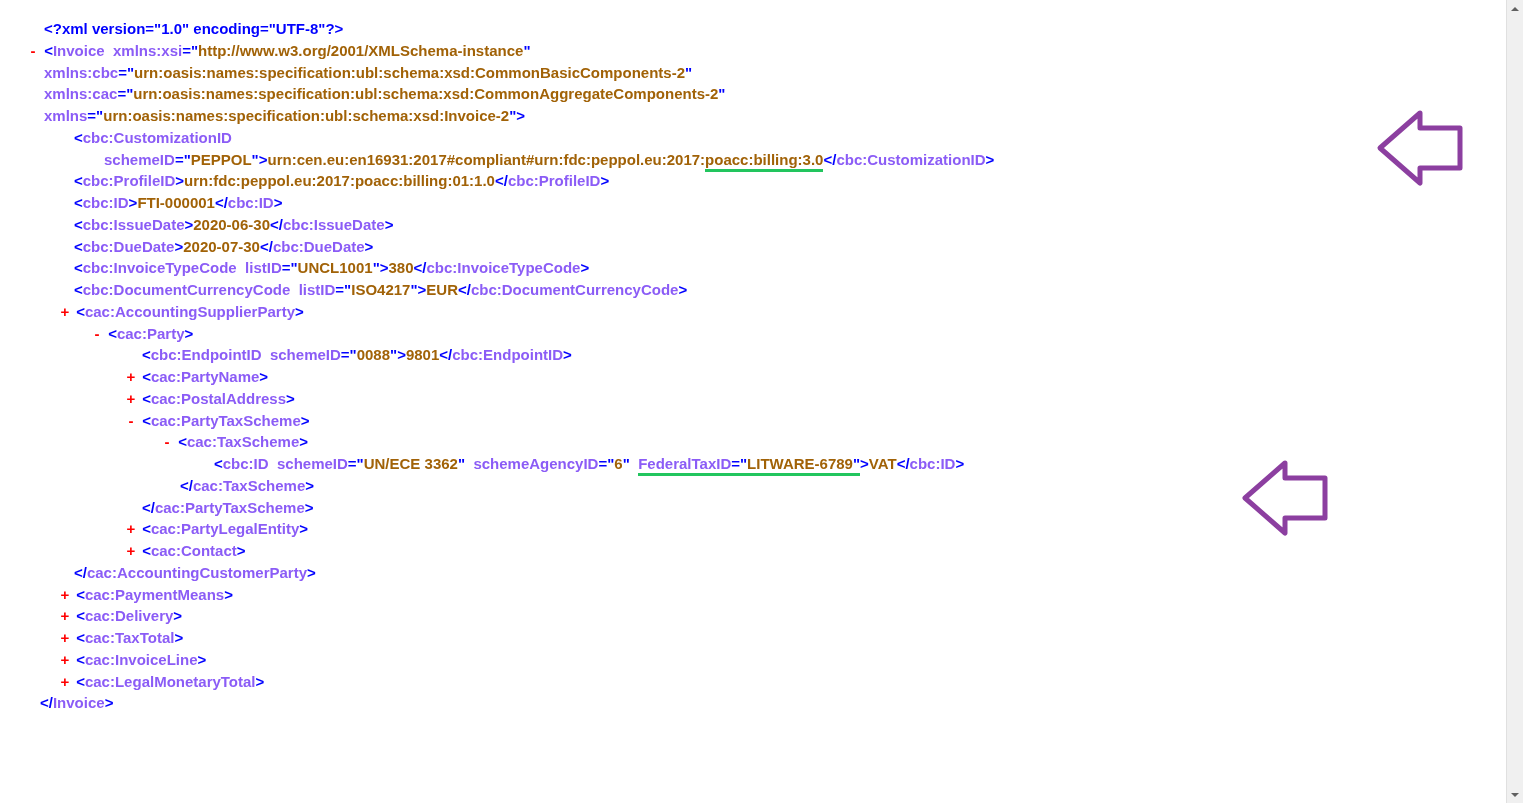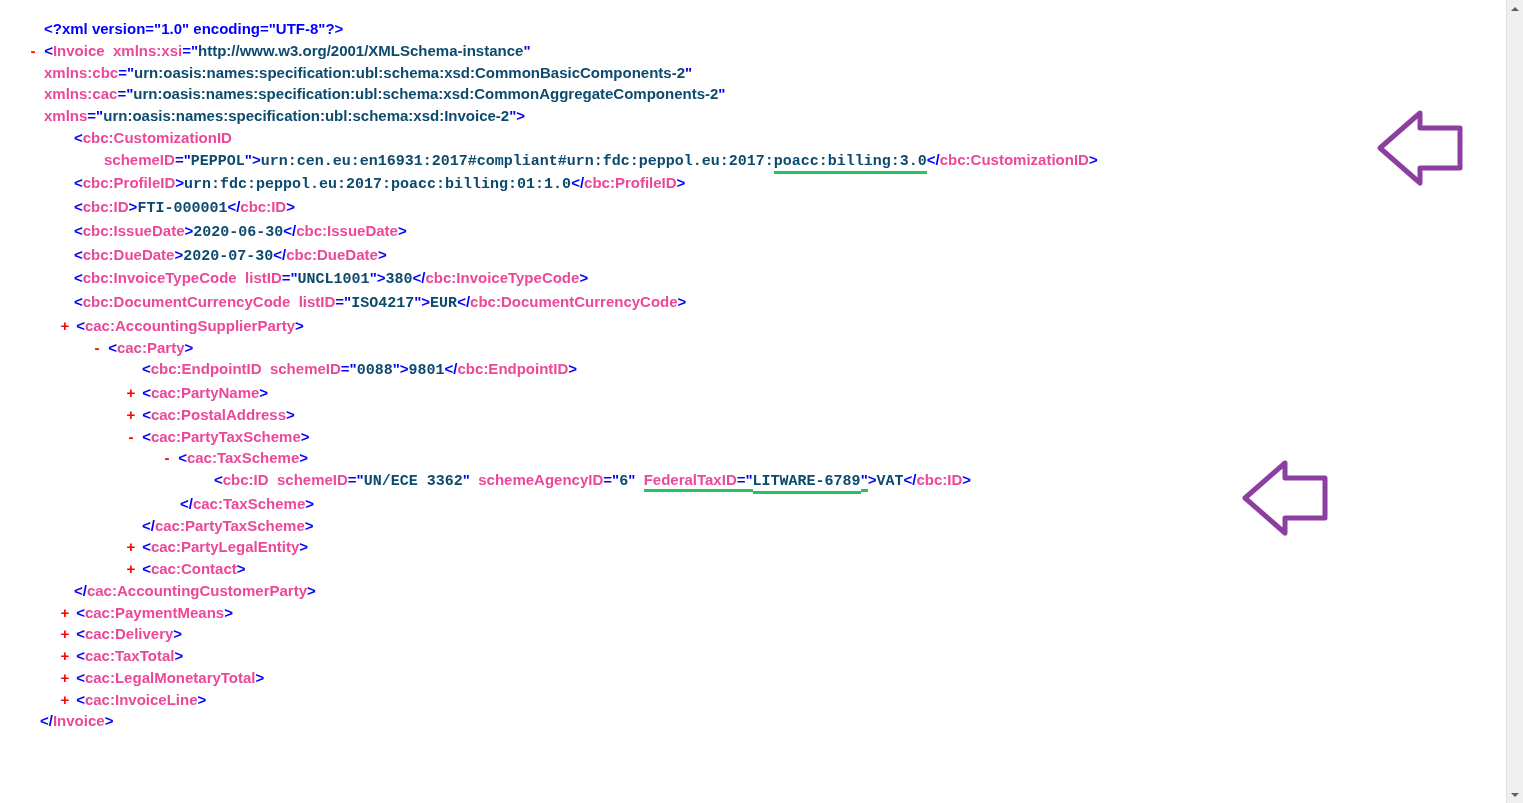--- a/index.html
+++ b/index.html
@@ -48,24 +48,24 @@
     line-height: 1.45;
     font-weight: bold;
   }
   .ind1 { padding-left: 18px; }
   .ind2 { padding-left: 48px; }
   .ind2w { padding-left: 78px; }
   .ind4 { padding-left: 116px; }
   .ind5 { padding-left: 154px; }
   .ind6 { padding-left: 188px; }
   .tg { color:#0000ff; }   
-  .el { color:#ec4899; }   
+  .el { color:#8b5cf6; }   
   .at { color:#ff0000; }   
-  .tx { color:#000;font-family:Liberation Mono, monospace; }      
-  .str { color:#0c4a6e; font-weight:bold; }
+  .tx { color:#000; }      
+  .str { color:#a16207; font-weight:bold; }
   .toggle { color:#ff0000; font-weight:bold; display:inline-block; width:14px; text-align:center; }
   .toggle.minus { color:#ff0000; }
   .toggle.plus { color:#ff0000; }
   .underline { border-bottom: 3px solid #22c55e; padding-bottom:1px; }
 
   
   .callout-arrow {
     position: absolute;
     pointer-events:none;
   }
@@ -207,26 +207,26 @@
       <span class="tg">&lt;</span><span class="el">cac:Delivery</span><span class="tg">&gt;</span>
     </div>
 
     <div class="line" style="padding-left:32px">
       <span class="toggle plus">+</span>
       <span class="tg">&lt;</span><span class="el">cac:TaxTotal</span><span class="tg">&gt;</span>
     </div>
 
     <div class="line" style="padding-left:32px">
       <span class="toggle plus">+</span>
+      <span class="tg">&lt;</span><span class="el">cac:InvoiceLine</span><span class="tg">&gt;</span>
+    </div>
+
+    <div class="line" style="padding-left:32px">
+      <span class="toggle plus">+</span>
       <span class="tg">&lt;</span><span class="el">cac:LegalMonetaryTotal</span><span class="tg">&gt;</span>
-    </div>
-
-    <div class="line" style="padding-left:32px">
-      <span class="toggle plus">+</span>
-      <span class="tg">&lt;</span><span class="el">cac:InvoiceLine</span><span class="tg">&gt;</span>
     </div>
 
     <div class="line" style="padding-left:14px">
       <span class="tg">&lt;/</span><span class="el">Invoice</span><span class="tg">&gt;</span>
     </div>
 
     <div class="callout-arrow" style="top:108px; left:1375px;">
       <svg width="90" height="80" viewBox="0 0 90 80">
         <path d="M85 20 L45 20 L45 5 L5 40 L45 75 L45 60 L85 60 Z" fill="none" stroke="#8c3fa0" stroke-width="5" stroke-linejoin="round"></path>
       </svg>

